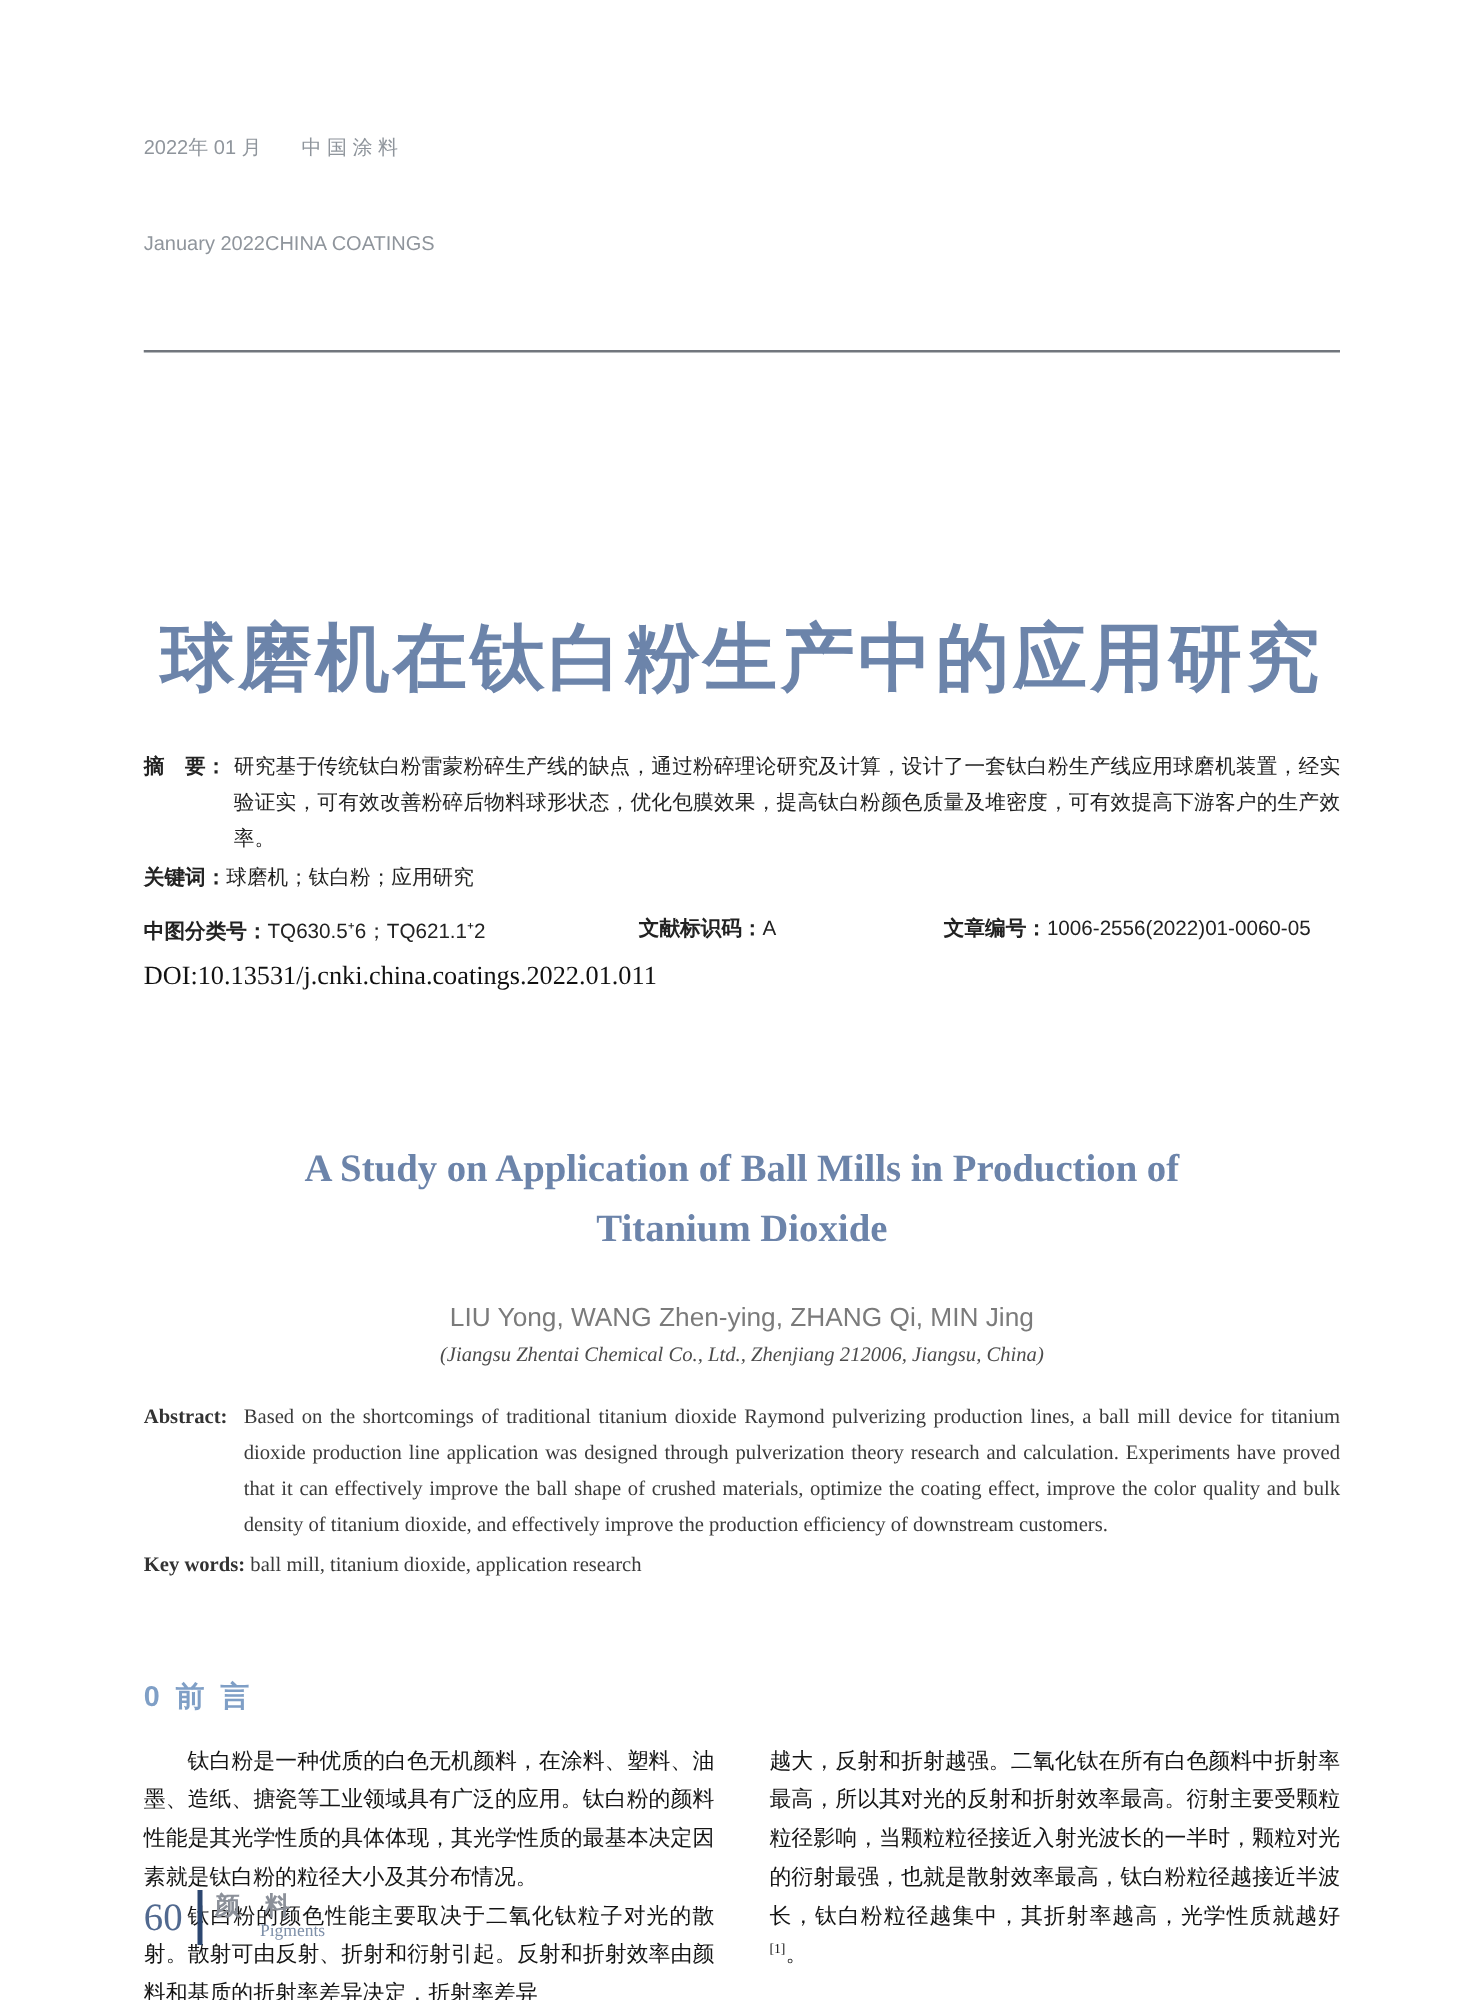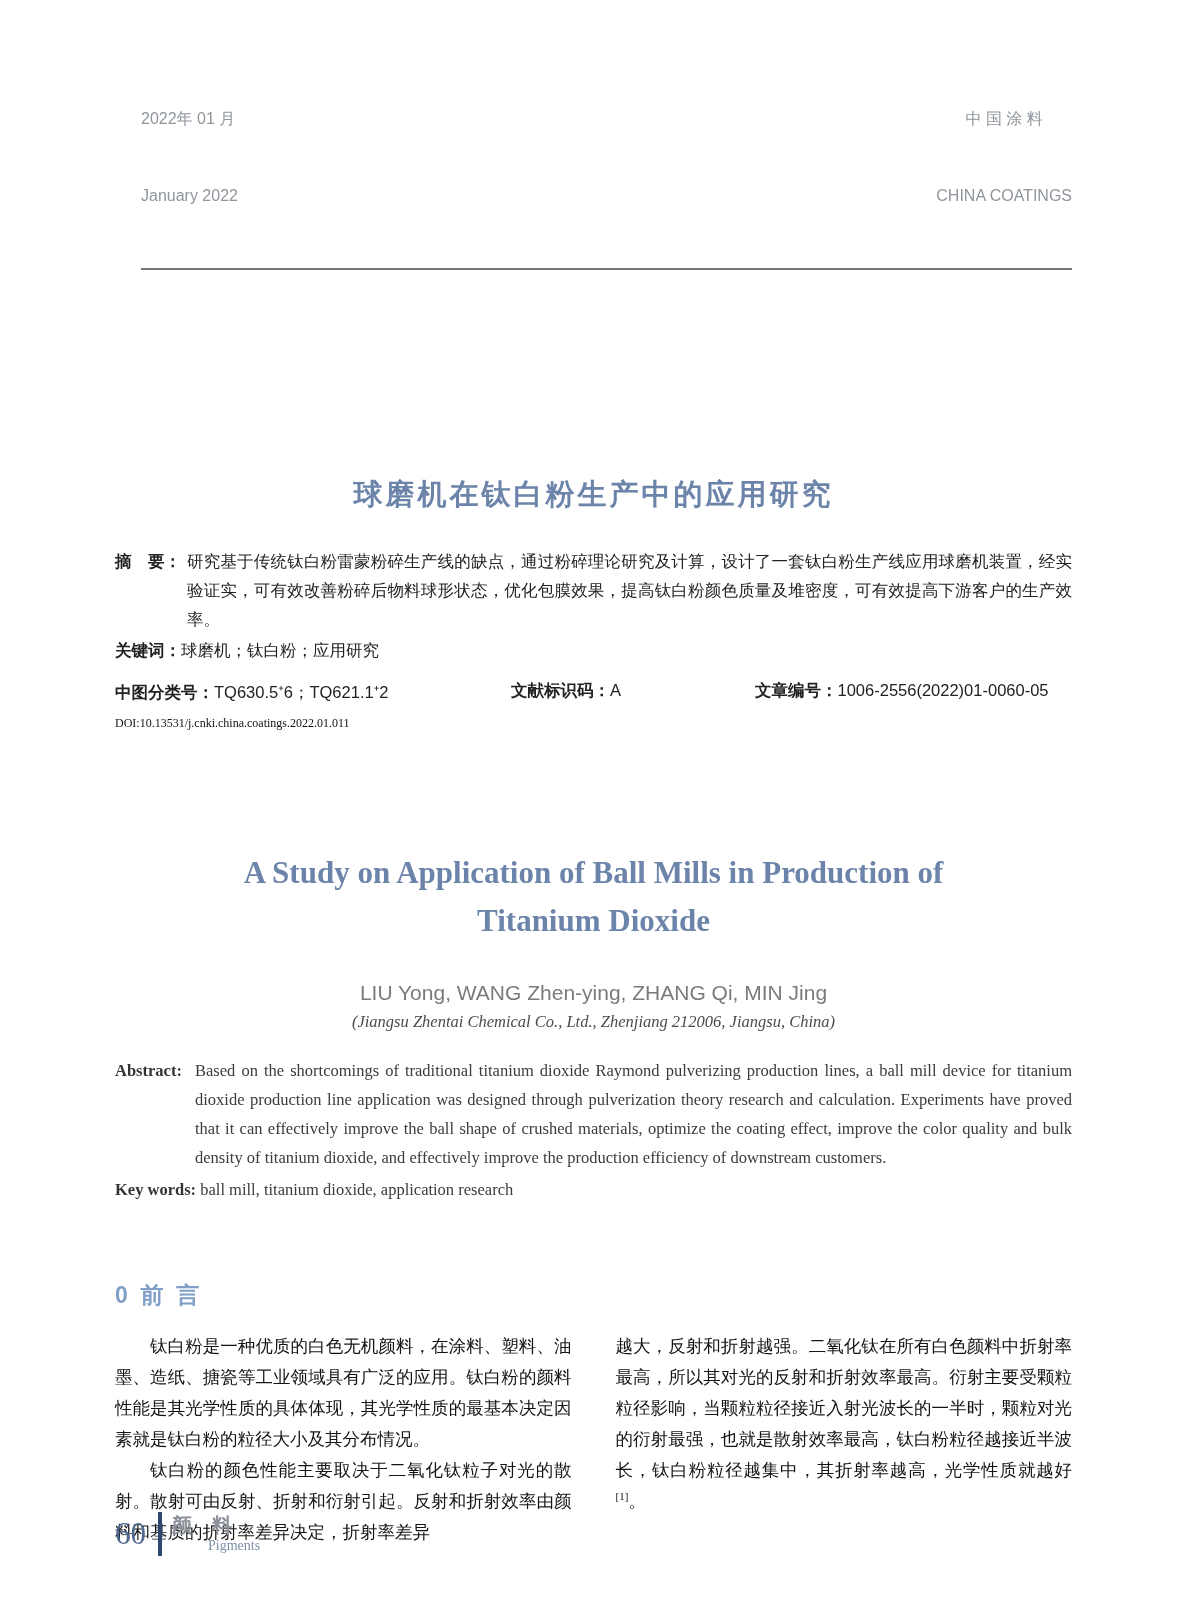--- a/index.html
+++ b/index.html
@@ -8,32 +8,32 @@
     width: 1187px; height: 1600px;
     position: relative;
     overflow: hidden;
     font-family: "Liberation Sans", sans-serif;
     color: #1a1a1a;
   }
   .page { padding: 55px 115px 0 115px; width: 1187px; height: 1600px; }
 
   
   .jheader {
-    display: flex; justify-content: space-between; align-items: flex-end;
+    display: flex; align-items: flex-end;
     font-size: 16px; line-height: 1.6; color: #8f959c;
-    border-bottom: 2px solid #71767d; padding-bottom: 8px; margin-left: 26px;
+    border-bottom: 2px solid #71767d; padding-bottom: 20px;
   }
   .jheader .col { white-space: pre; }
   .jheader .c-center { text-align: center; }
   .jheader .c-right { text-align: right; }
 
   
   .title-cn {
     margin-top: 205px; text-align: center;
-    font-size: 29px; font-weight: bold; letter-spacing: 3px;
+    font-size: 59px; font-weight: bold; letter-spacing: 3px;
     color: #6c84aa; white-space: pre;
   }
   .authors-cn {
     margin-top: 27px; text-align: center;
     font-size: 18px; font-weight: bold; color: #222; white-space: pre;
   }
   .affil-cn {
     margin-top: 9px; text-align: center;
     font-size: 16.5px; color: #222; white-space: pre;
   }
@@ -49,21 +49,21 @@
   }
   .kw-cn .lbl { font-weight: bold; }
 
   .meta-row { position: relative; margin-top: 15px; height: 26px; font-size: 16.5px; color: #222; }
   .meta-row .m1 { position: absolute; left: 0; }
   .meta-row .m2 { position: absolute; left: 396px; }
   .meta-row .m3 { position: absolute; left: 640px; }
   .meta-row .lbl { font-weight: bold; }
   .doi-line {
     margin-top: 10px; font-family: "Liberation Serif", serif;
-    font-size: 12px; color: #111;
+    font-size: 21px; color: #111;
   }
 
   
   .title-en {
     margin-top: 118px; text-align: center;
     font-family: "Liberation Serif", serif; font-weight: bold;
     font-size: 31px; line-height: 1.55; color: #6c84aa;
   }
   .authors-en {
     margin-top: 36px; text-align: center;

